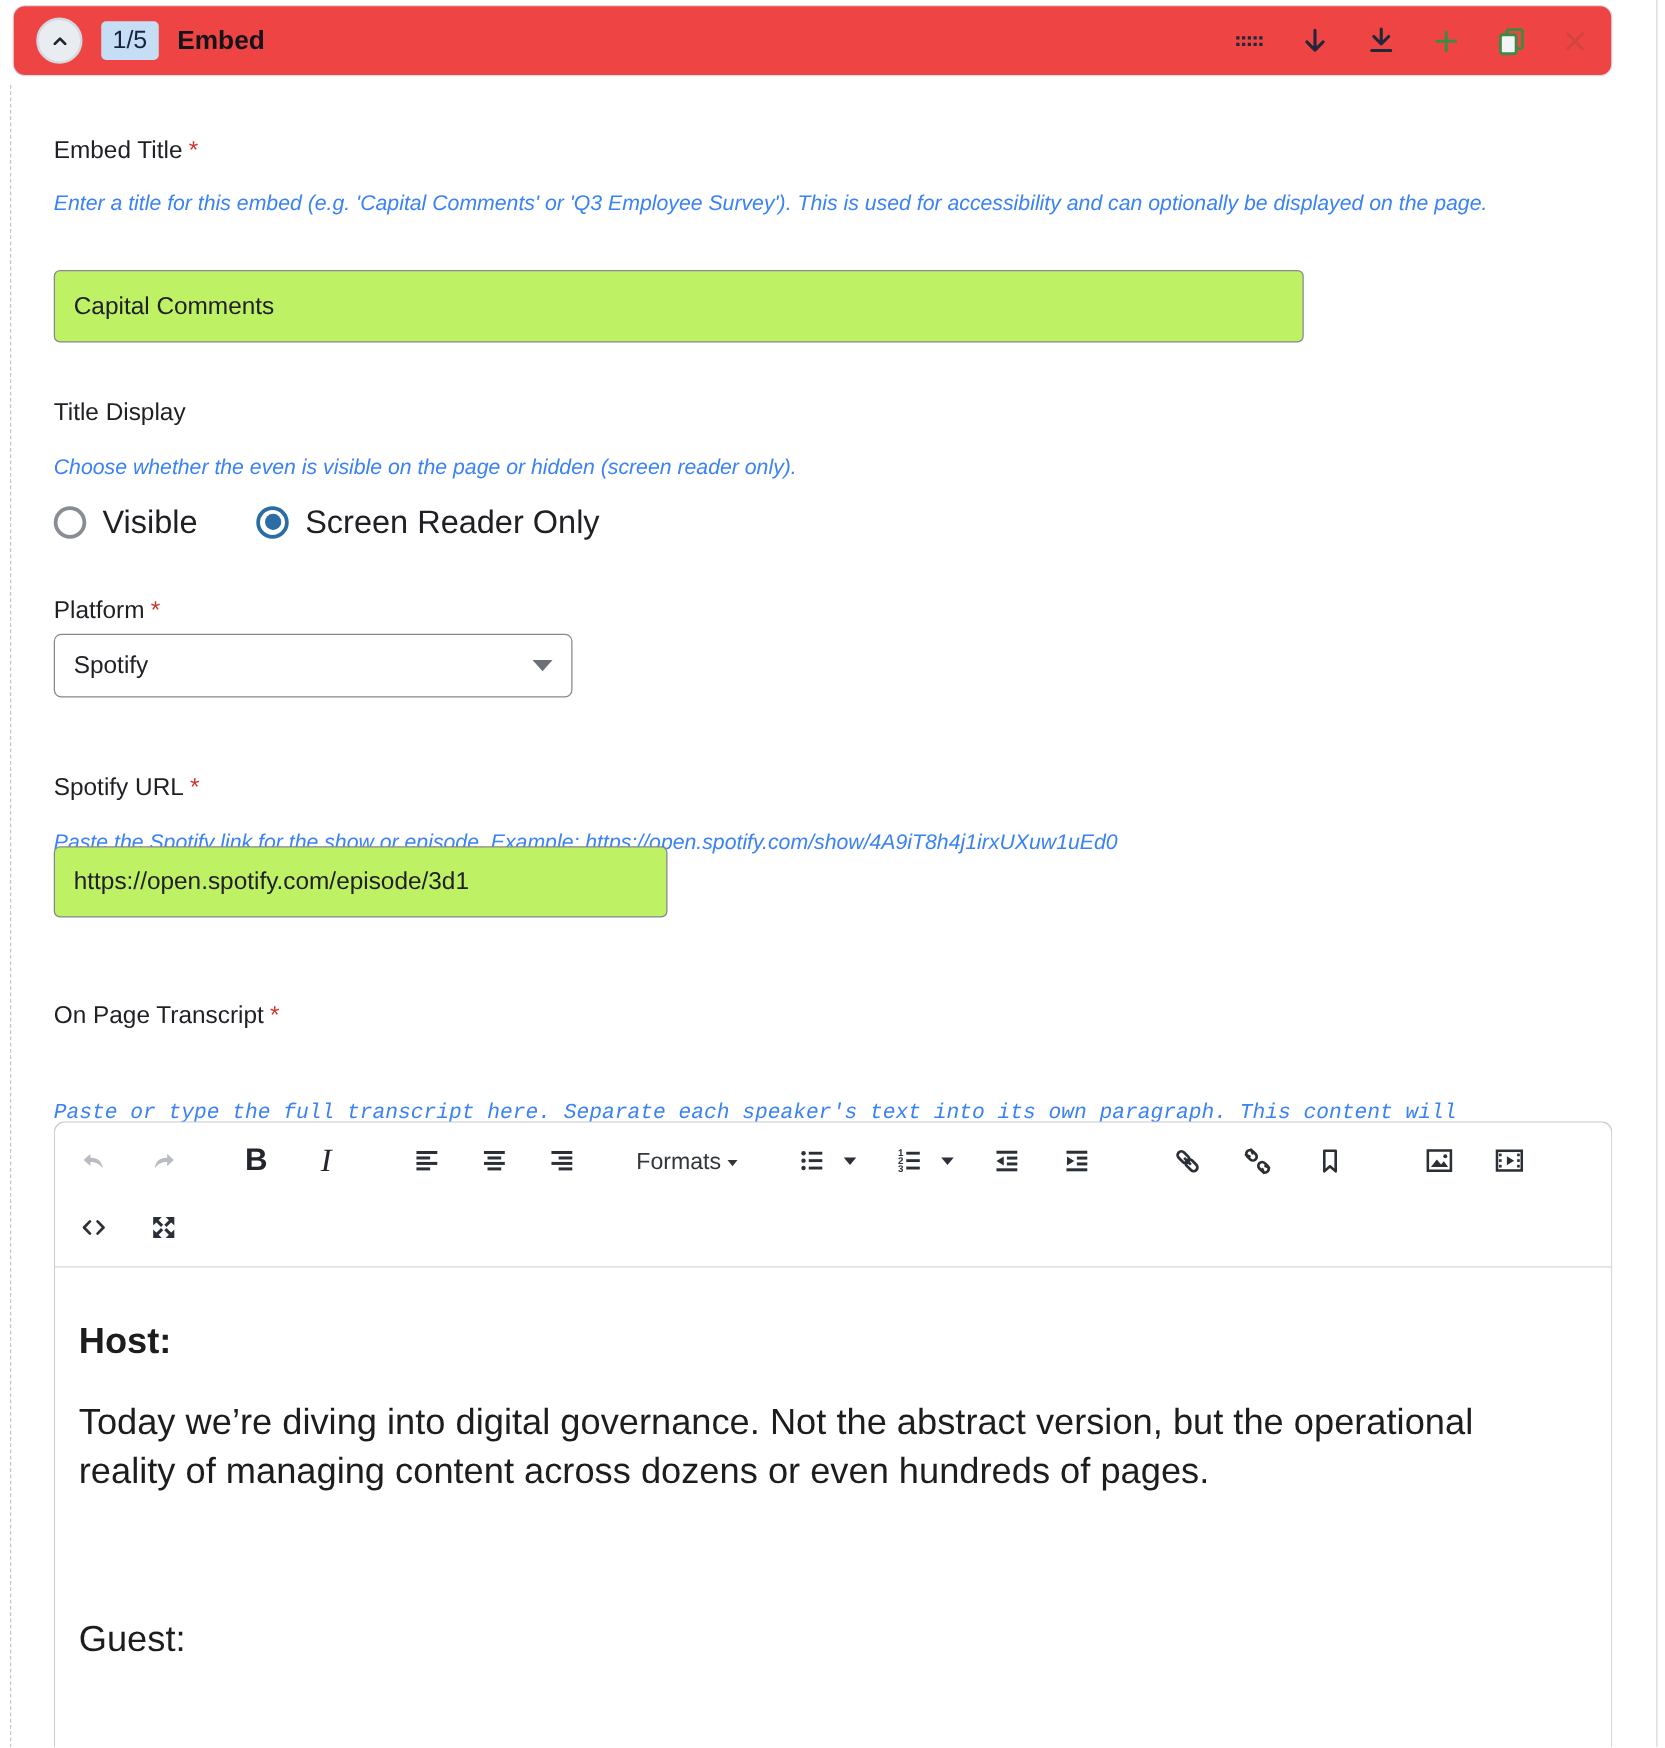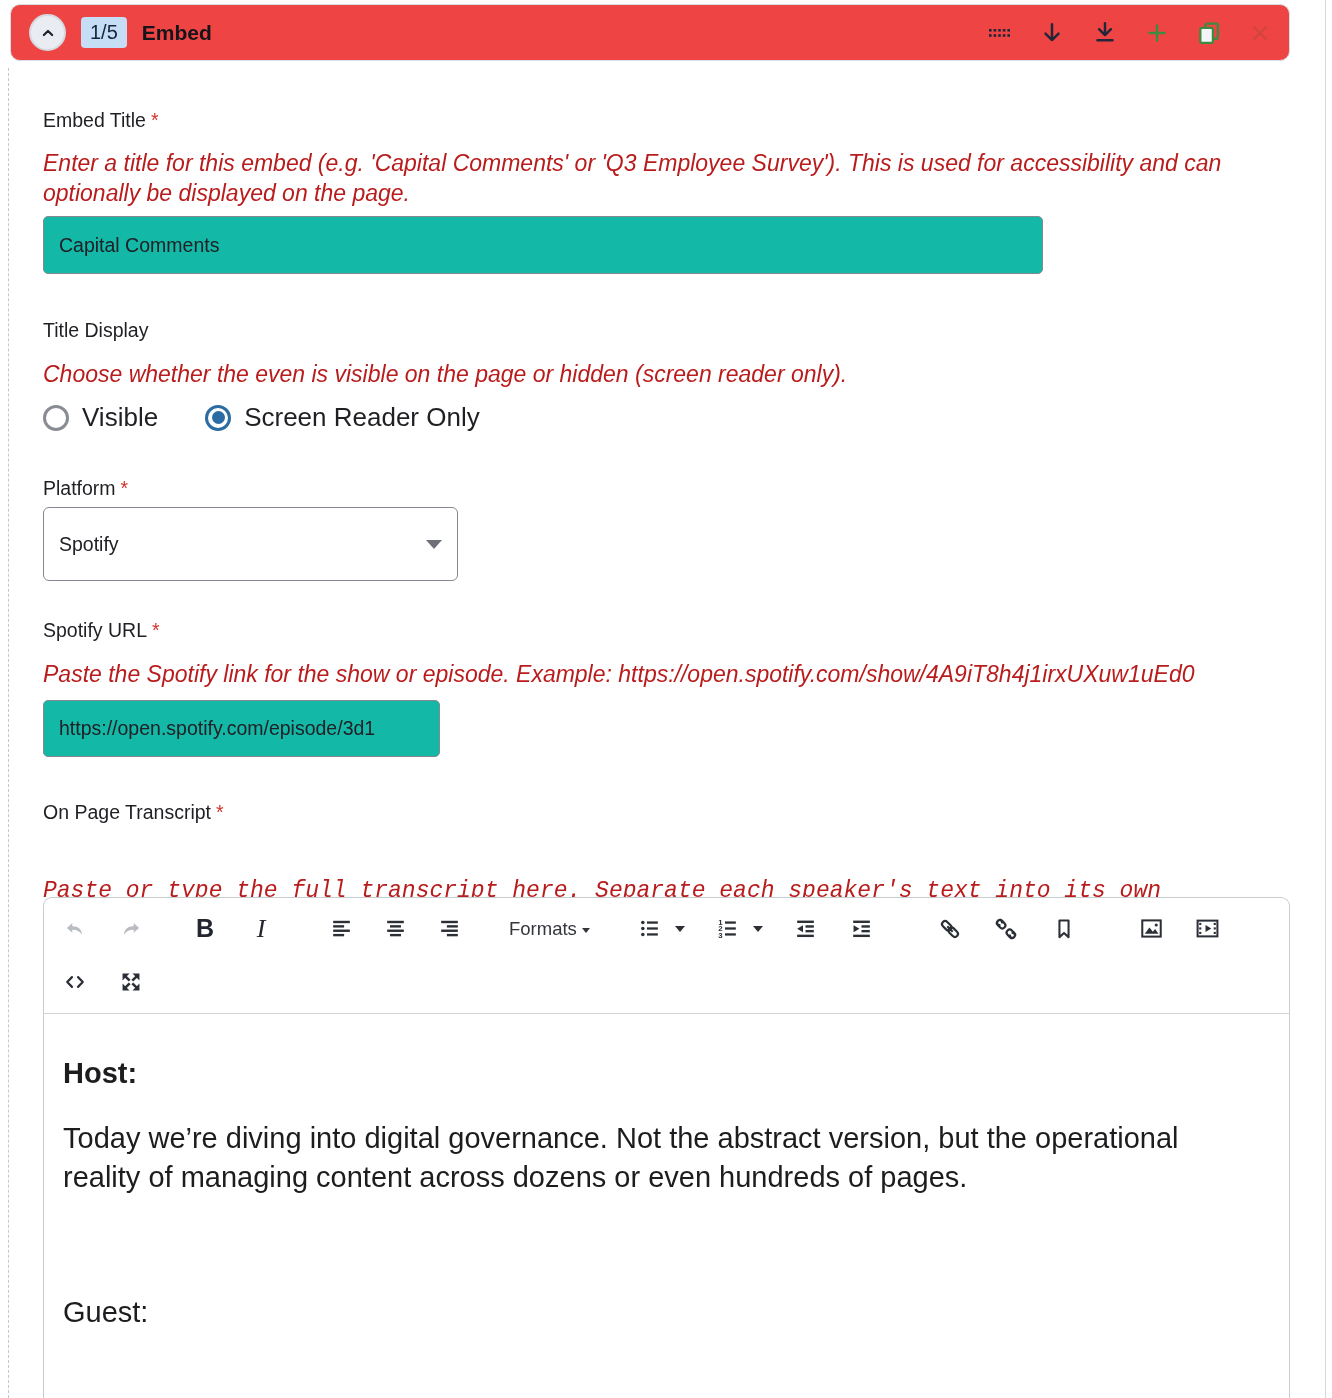--- a/index.html
+++ b/index.html
@@ -37,44 +37,44 @@
   }
   .act-dark  { color:#212738; }
   .act-green { color:#3d8b40; }
   .act-red   { color:#d0453f; }
 
   
   .abs { position:absolute; left:43px;margin-top:12px; }
   .f-label { font-size:19.5px; color:#1f1f24; }
   .req { color:#d0342c; margin-left:5px; }
   .f-desc {
-    font-style:italic; font-size:23px; color:#b91c1c; line-height:30px;
+    font-style:italic; font-size:17px; color:#3b82f6; line-height:30px;
   }
   .text-input {
-    border:1px solid #85888e; border-radius:5px; background:#14b8a6;
+    border:1px solid #85888e; border-radius:5px; background:#bef264;
     font-family:"Liberation Sans","DejaVu Sans",sans-serif;
     font-size:19.5px; color:#202026; padding:0 15px; outline:none;
   }
   .radio-row { display:flex; align-items:center; }
   .radio-item { display:flex; align-items:center; cursor:pointer; }
   .radio-circle {
     width:26px; height:26px; border-radius:50%; background:#fff;
     border:3px solid #898d93; flex:0 0 auto;
   }
   .radio-circle.checked {
     border-color:#2b6ca4; display:flex; align-items:center; justify-content:center;
   }
   .radio-circle.checked::after {
     content:""; width:13px; height:13px; border-radius:50%; background:#2b6ca4;
   }
   .radio-label { font-size:26px; margin-left:13px; color:#1f1f24; }
   .radio-item + .radio-item { margin-left:47px; }
 
   .select-box {
-    position:absolute; left:43px; width:415px; height:74px;
+    position:absolute; left:43px; width:415px; height:51px;
     border:1px solid #85888e; border-radius:6px; background:#fff;
     display:flex; align-items:center; padding:0 15px; cursor:pointer;
   }
   .select-value { font-size:19.5px; color:#202026; }
   .select-caret {
     margin-left:auto; width:0; height:0;
     border-left:8px solid transparent; border-right:8px solid transparent;
     border-top:9px solid #6d7076;
   }
 
@@ -245,21 +245,21 @@
   </div>
   <div class="select-box" style="top:507px;">
     <span class="select-value">Spotify</span>
     <span class="select-caret"></span>
   </div>
 
   <div class="abs f-label" style="top:607px;">
     <span>Spotify URL</span><span class="req">*</span>
   </div>
   <div class="abs f-desc" style="top:647px; width:1220px;">Paste the Spotify link for the show or episode. Example: https://open.spotify.com/show/4A9iT8h4j1irxUXuw1uEd0</div>
-  <input class="abs text-input" style="top: 688px; width: 397px; height: 57px;" value="https://open.spotify.com/episode/3d1">
+  <input class="abs text-input" style="top: 665px; width: 491px; height: 57px;" value="https://open.spotify.com/episode/3d1">
 
   <div class="abs f-label" style="top:789px;">
     <span>On Page Transcript</span><span class="req">*</span>
   </div>
   <div class="abs f-desc" style="top:864px; width:1150px;font-family:Liberation Mono, monospace;">Paste or type the full transcript here. Separate each speaker's text into its own paragraph. This content will appear in an expandable 'Read Transcript' section on the page.</div>
 
   <div class="editor">
 
 
     <div class="toolbar">

